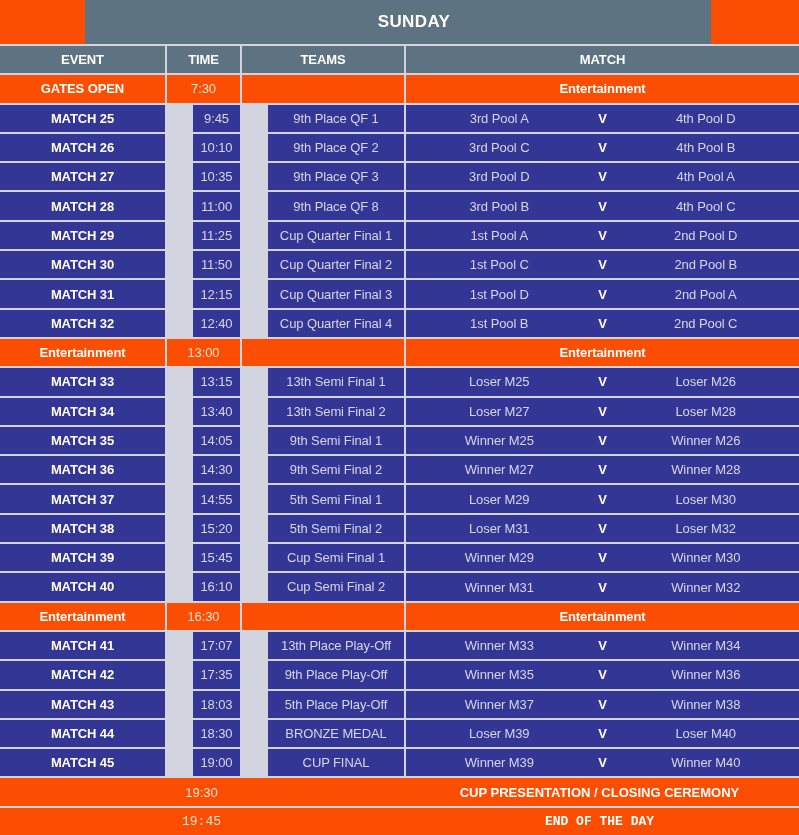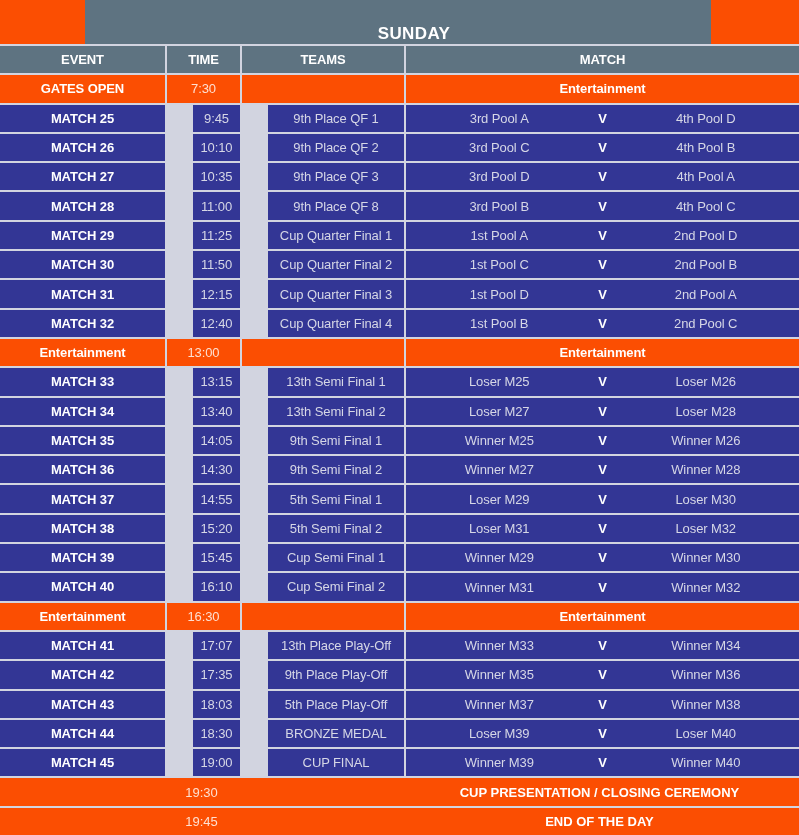--- a/index.html
+++ b/index.html
@@ -10,29 +10,29 @@
     --lighttext:#d6d7e6;
   }
   html,body{margin:0;padding:0;}
   body{font-family:"Liberation Sans", sans-serif; background:#ffffff;}
   .schedule{
     width:799px;height:835px;background:var(--divider);overflow:hidden;
   }
   
   .banner{height:44px;background:var(--orange);position:relative;margin-bottom:2px;}
   .banner-inner{position:absolute;left:85px;right:88px;top:0;bottom:0;
-    background:var(--slate);display:flex;align-items:flex-end;justify-content:center;padding-left:32px;}
+    background:var(--slate);display:flex;align-items:center;justify-content:center;padding-left:32px;}
   .banner-title{color:#fff;font-weight:bold;font-size:17px;letter-spacing:0.4px;}
   
   .rows{width:100%;border-radius:12px;}
   .row{
     display:grid;grid-template-columns:165px 73px 162px 1fr;column-gap:2px;
     height:27.3px;margin-bottom:2px;
   }
-  .row:last-child{margin-bottom:16px;}
+  .row:last-child{margin-bottom:16px;font-family:Liberation Mono, monospace;}
   .cell{display:flex;align-items:center;justify-content:center;
     font-size:13px;letter-spacing:-0.1px;overflow:hidden;white-space:nowrap;}
   
   .row.header .cell{background:var(--slate);color:#fff;font-weight:bold;}
   
   .row.match .cell{background:var(--navy);}
   .row.match .event{font-weight:bold;color:#ffffff;}
   .row.match .time, .row.match .matchname{color:var(--lighttext);margin-left:26px;}
   .teams{padding:8px;display:flex;align-items:stretch;}
   .team{flex:1;display:flex;align-items:center;justify-content:center;color:var(--lighttext);font-size:13px;}

